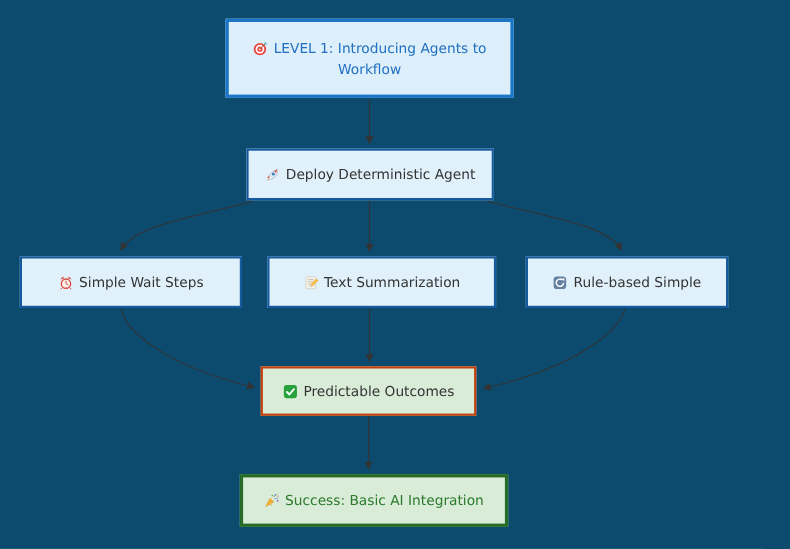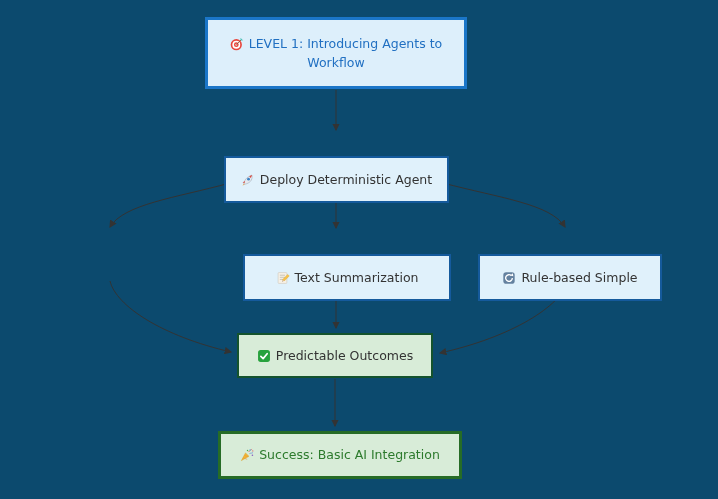--- a/index.html
+++ b/index.html
@@ -4,23 +4,23 @@
 <style>
   html,body{margin:0;padding:0;background:#ffffff;width:718px;height:499px;overflow:hidden;
     font-family:"DejaVu Sans","Liberation Sans",sans-serif;}
   .canvas{position:relative;width:718px;height:499px;background:#0c4a6e;}
   svg.edges{position:absolute;left:0;top:0;width:718px;height:499px;pointer-events:none;}
   .node{position:absolute;box-sizing:border-box;display:flex;align-items:center;justify-content:center;
     text-align:center;font-size:12.5px;color:#333333;line-height:1.55;}
   .node .txtwrap{display:block;padding:0 12px;}
   .node .icon{display:inline-block;vertical-align:-3px;margin-right:5px;}
   .node .icon svg{display:block;}
-  .node-blue{background:#e0f1fb;border:2px solid #155a9c;white-space:nowrap;margin-top:21px;}
+  .node-blue{background:#e0f1fb;border:2px solid #155a9c;white-space:nowrap;}
   .node-title{background:#ddeffb;border:3px solid #1b76c8;color:#2170c2;white-space:normal;}
-  .node-green{background:#d8ecd8;border:2px solid #14532d;white-space:nowrap;}
+  .node-green{background:#d8ecd8;border:2px solid #c2410c;white-space:nowrap;}
   .node-success{background:#d8ecd8;border:3px solid #266c26;color:#2c7a2c;white-space:nowrap;}
 </style>
 </head>
 <body>
 
 <div class="canvas">
 
   <svg class="edges" viewBox="0 0 718 499">
     <defs>
       <marker id="arrow" viewBox="0 0 10 10" refX="8.5" refY="5" markerWidth="7.5" markerHeight="7.5" orient="auto">
@@ -61,20 +61,34 @@
           <path d="M3 13 C3.5 9 6 4.5 12.6 2.4 C13.6 9 9 11.6 5.4 12.6 Z" fill="#e5e9ef" stroke="#9aa4b0" stroke-width="0.6"></path>
           <circle cx="8.6" cy="7" r="1.6" fill="#3b82c4"></circle>
           <path d="M12.6 2.4 C12.1 4.4 11.1 5.7 11.1 5.7 L9.4 4.1 C10.9 3 12.6 2.4 12.6 2.4 Z" fill="#d94b41"></path>
           <path d="M4.6 9 L1.8 10.8 L4.1 11.3 Z" fill="#d94b41"></path>
           <path d="M1.8 14.2 C2.8 12.4 4.1 11.9 4.1 11.9 L3.9 13.1 C3.1 13.8 1.8 14.2 1.8 14.2 Z" fill="#f2a33c"></path>
         </svg>
       </span><span>Deploy Deterministic Agent</span>
     </span>
   </div>
 
+  <div class="node node-blue" style="left:18px;top:233px;width:202px;height:47px;">
+    <span class="txtwrap">
+      <span class="icon">
+        <svg viewBox="0 0 16 16" width="14" height="14">
+          <path d="M2 4.6 L4.8 1.6 L6 3.4 Z" fill="#d8453e"></path>
+          <path d="M14 4.6 L11.2 1.6 L10 3.4 Z" fill="#d8453e"></path>
+          <circle cx="8" cy="9" r="5.5" fill="#d8453e"></circle>
+          <circle cx="8" cy="9" r="4.1" fill="#fbf3ec"></circle>
+          <path d="M8 6.2 V9 L10 10.2" stroke="#d8453e" stroke-width="1" fill="none" stroke-linecap="round"></path>
+          <path d="M3.6 13.6 L2.6 14.9 M12.4 13.6 L13.4 14.9" stroke="#d8453e" stroke-width="1"></path>
+        </svg>
+      </span><span>Simple Wait Steps</span>
+    </span>
+  </div>
 
   <div class="node node-blue" style="left:243px;top:233px;width:208px;height:47px;">
     <span class="txtwrap">
       <span class="icon">
         <svg viewBox="0 0 16 16" width="14" height="14">
           <rect x="2.4" y="1.8" width="10" height="12.4" rx="1" fill="#f6f1e7" stroke="#c9c2b4" stroke-width="0.6"></rect>
           <path d="M4.4 4.8 h6 M4.4 7.2 h6 M4.4 9.6 h3.6" stroke="#b9b2a2" stroke-width="0.8"></path>
           <g transform="rotate(45 10.5 8.5)">
             <rect x="9.3" y="3.2" width="2.5" height="8.2" fill="#f7c24a" stroke="#d9a42e" stroke-width="0.4"></rect>
             <path d="M9.3 11.4 l1.25 2.2 1.25 -2.2 z" fill="#d8b68a"></path>

